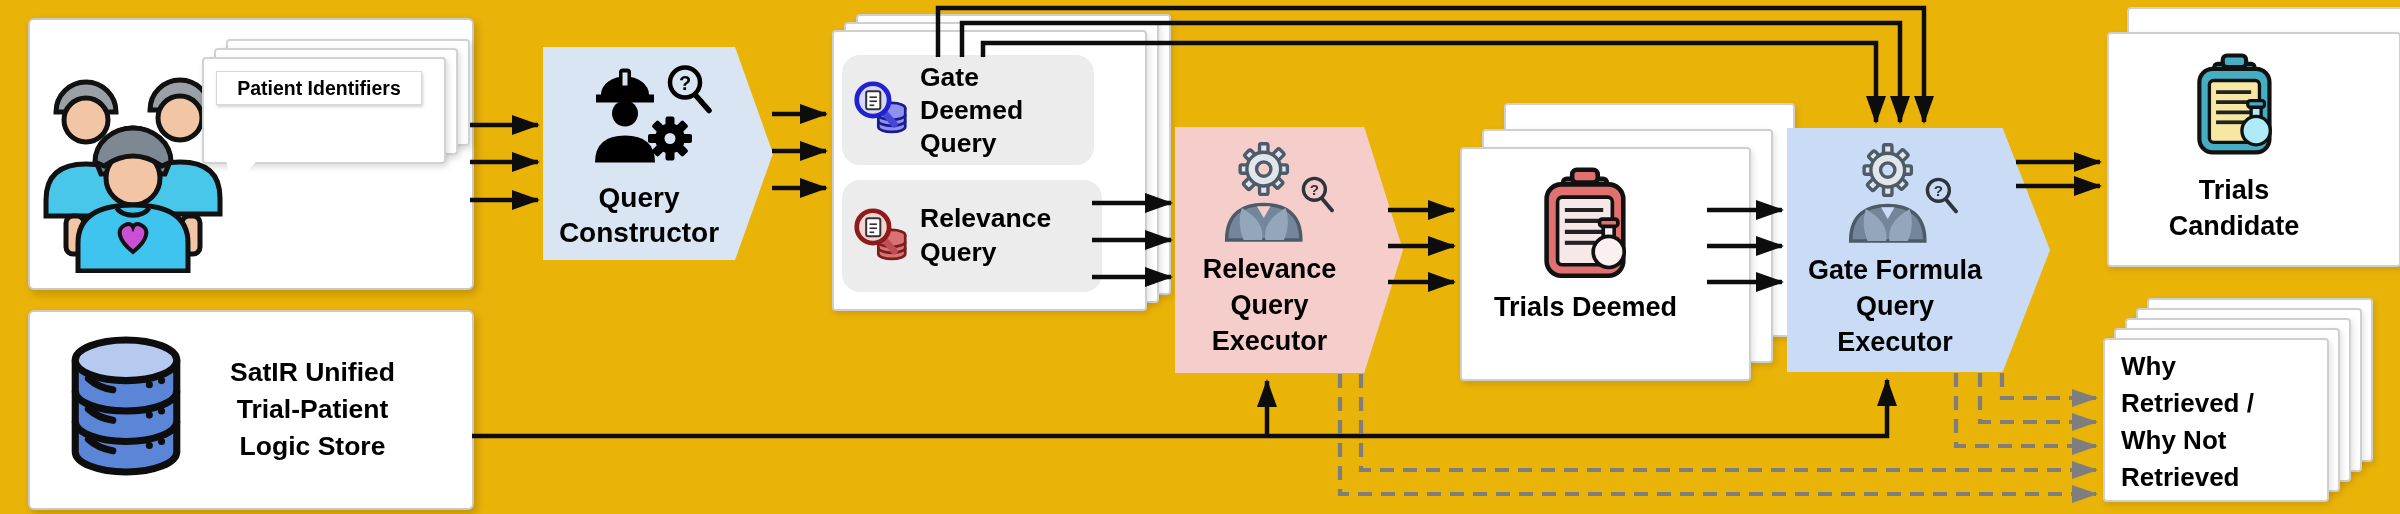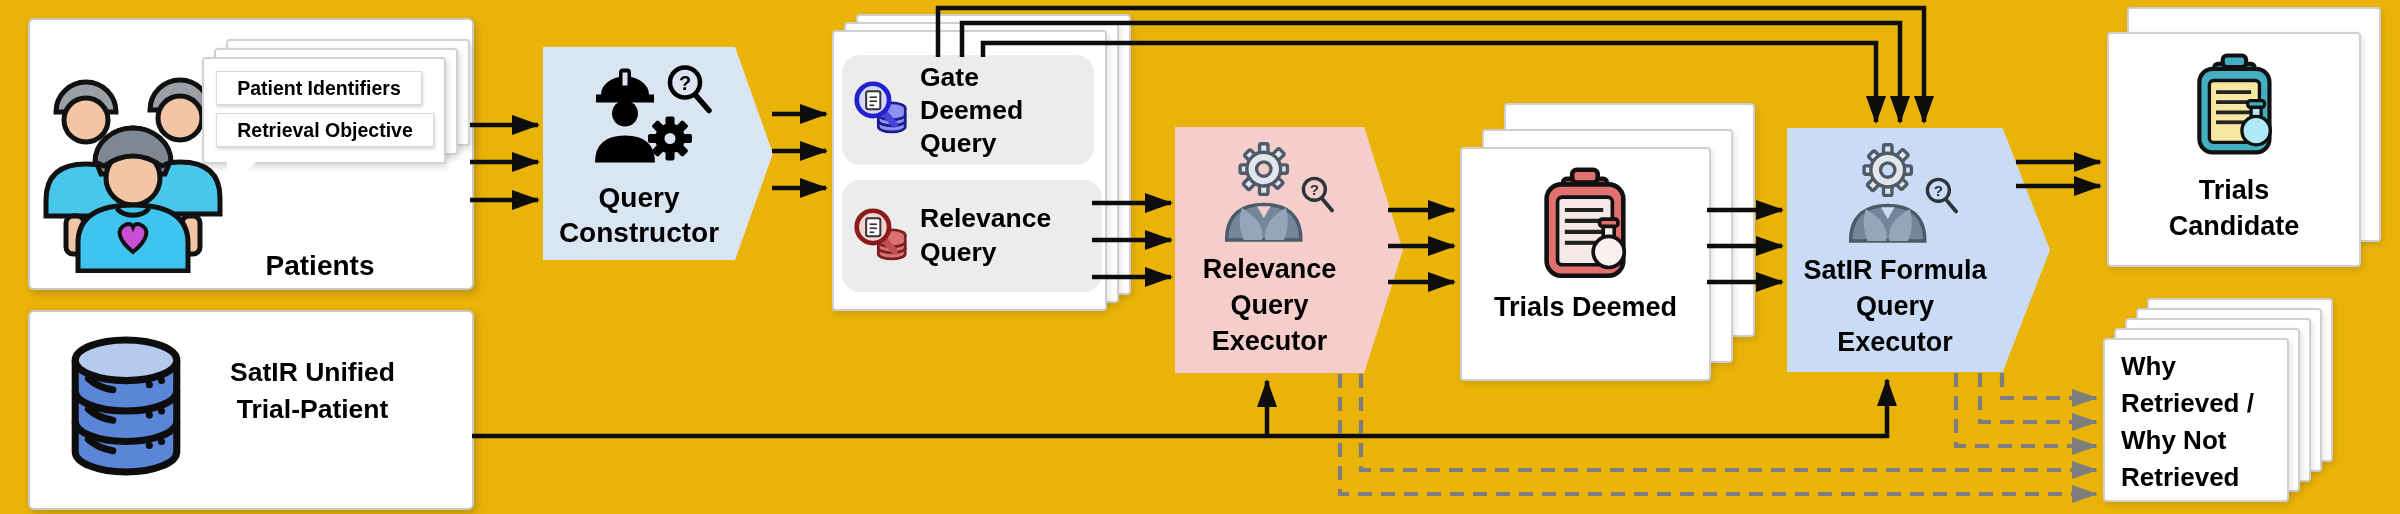--- a/index.html
+++ b/index.html
@@ -2,21 +2,21 @@
 <html><head>
 <meta charset="utf-8">
 <style>
   html,body{margin:0;padding:0;background:#ffffff;}
   #canvas{position:relative;width:2400px;height:514px;background:#eab308;overflow:hidden;
           font-family:"Liberation Sans","DejaVu Sans",sans-serif;color:#000;}
   .abs{position:absolute;}
   .card{position:absolute;background:#fff;border:2px solid #c9c9c9;border-radius:6px;
         box-shadow:3px 4px 8px rgba(0,0,0,.18);}
   .layer{position:absolute;background:#fff;border:2px solid #cfcfcf;border-radius:4px;
-         box-shadow:2px 3px 6px rgba(0,0,0,.12);}
+         box-shadow:2px 3px 6px rgba(0,0,0,.12);padding-left:40px;}
   .chip{position:absolute;background:#ececec;border-radius:18px;}
   .pent{position:absolute;}
   .b{font-weight:bold;}
   .tc{text-align:center;}
   .bubble{position:absolute;background:#fff;border:2px solid #d2d2d2;border-radius:4px;
           box-shadow:2px 3px 6px rgba(0,0,0,.15);}
   .bubble-chip{position:absolute;background:#fff;border:1px solid #d8d8d8;
                box-shadow:1px 2px 3px rgba(0,0,0,.18);font-weight:bold;font-size:19.5px;
                display:flex;align-items:center;justify-content:center;}
   .tail{position:absolute;width:32px;height:26px;background:#fff;
@@ -47,24 +47,22 @@
       <path d="M57,94 a38,34 0 0 1 76,0 l-9,4 q-29,-20 -58,0 z" fill="#7e8893" stroke="#111" stroke-width="5"></path>
       <path d="M40,203 v-28 q0,-38 55,-38 q55,0 55,38 v28 z" fill="#3ec4ef" stroke="#111" stroke-width="5"></path>
       <path d="M79,140 a17,11 0 0 0 32,0" fill="#3ec4ef" stroke="#111" stroke-width="5"></path>
       <path d="M95,184 c-15,-12 -17,-23 -8,-27 c6,-3 8,2 8,2 c0,0 2,-5 8,-2 c9,4 7,15 -8,27 z" fill="#c94fd4" stroke="#111" stroke-width="4"></path>
     </svg>
 
     <div class="bubble" style="left:196px;top:19px;width:240px;height:103px;"></div>
     <div class="bubble" style="left:184px;top:28px;width:240px;height:103px;"></div>
     <div class="bubble" style="left:172px;top:37px;width:240px;height:103px;">
       <div class="bubble-chip" style="left:12px;top:12px;width:204px;height:32px;">Patient Identifiers</div>
-      <div class="bubble-chip" style="left:12px;top:54px;width:216px;height:32px;">Retrieval Objective</div>
       <div class="tail" style="left:22px;top:101px;"></div>
     </div>
-    <div class="abs b tc" style="left:160px;top:230px;width:260px;font-size:28px;">Patients</div>
   </div>
 
   <div class="card" style="left:28px;top:310px;width:442px;height:196px;">
     <svg class="abs" style="left:30px;top:8px;" width="132" height="176" viewBox="0 0 130 150">
       <path d="M15,28 V118 a50,20 0 0 0 100,0 V28" fill="#5b86d8" stroke="#0d0d0d" stroke-width="7"></path>
       <ellipse cx="65" cy="28" rx="50" ry="20" fill="#b6c9ee" stroke="#0d0d0d" stroke-width="7"></ellipse>
       <path d="M15,58 a50,20 0 0 0 100,0" fill="none" stroke="#0d0d0d" stroke-width="7"></path>
       <path d="M15,88 a50,20 0 0 0 100,0" fill="none" stroke="#0d0d0d" stroke-width="7"></path>
       <path d="M28,46 q10,9 24,11" fill="none" stroke="#0d0d0d" stroke-width="7" stroke-linecap="round"></path>
       <path d="M28,76 q10,9 24,11" fill="none" stroke="#0d0d0d" stroke-width="7" stroke-linecap="round"></path>
@@ -72,20 +70,21 @@
       <circle cx="88" cy="52" r="3.5" fill="#0d0d0d"></circle>
         <circle cx="100" cy="48" r="3.5" fill="#0d0d0d"></circle>
       <circle cx="88" cy="82" r="3.5" fill="#0d0d0d"></circle>
         <circle cx="100" cy="78" r="3.5" fill="#0d0d0d"></circle>
       <circle cx="88" cy="112" r="3.5" fill="#0d0d0d"></circle>
         <circle cx="100" cy="108" r="3.5" fill="#0d0d0d"></circle>
     </svg>
     <div class="abs b tc" style="left:150px;top:42px;width:265px;font-size:26.5px;line-height:37px;">
       <div>SatIR Unified</div>
       <div>Trial-Patient</div>
+      <div>Logic Store</div>
     </div>
   </div>
 
   <div class="pent" style="left:543px;top:47px;width:230px;height:213px;background:#d9e5f2;
        clip-path:polygon(0 0,83.5% 0,100% 50%,83.5% 100%,0 100%);">
     <svg class="abs" style="left:24px;top:8px;" width="150" height="118" viewBox="0 0 150 115">
       <circle cx="118" cy="26" r="15" fill="none" stroke="#000" stroke-width="4.5"></circle>
       <text x="118" y="33" font-size="20" font-weight="bold" text-anchor="middle" fill="#000">?</text>
       <line x1="128" y1="38" x2="142" y2="54" stroke="#000" stroke-width="5.5" stroke-linecap="round"></line>
       <path d="M34,38 a24,18 0 0 1 48,0 h5 v8 h-58 v-8 z" fill="#000"></path>
@@ -230,21 +229,21 @@
       </g>
       <path d="M28,118 C28,86 48,76 72,76 C96,76 116,86 116,118 Z" fill="#74869c" stroke="#4d5a68" stroke-width="4"></path>
       <path d="M46,80 Q74,96 70,118 L48,118 Q40,98 46,80 Z" fill="#93a6bb"></path>
       <path d="M98,80 Q70,96 74,118 L96,118 Q104,98 98,80 Z" fill="#93a6bb"></path>
       <path d="M64,78 L72,92 L80,78 Z" fill="#cadbf5"></path>
       <circle cx="132" cy="58" r="13" fill="none" stroke="#2e343c" stroke-width="4"></circle>
       <text x="132" y="65" font-size="18" font-weight="bold" text-anchor="middle" fill="#2e343c">?</text>
       <line x1="141" y1="69" x2="153" y2="83" stroke="#2e343c" stroke-width="4.5" stroke-linecap="round"></line>
     </svg>
     <div class="abs b tc" style="left:0;top:124px;width:216px;font-size:27px;line-height:36px;">
-      <div>SatIR Formula</div>
+      <div>Gate Formula</div>
       <div>Query</div>
       <div>Executor</div>
     </div>
   </div>
 
   <div class="layer" style="left:2127px;top:7px;width:250px;height:231px;"></div>
   <div class="layer" style="left:2107px;top:32px;width:250px;height:231px;">
     <svg class="abs" style="left:77px;top:18px;" width="96" height="108" viewBox="0 0 115 125">
       <rect x="34" y="12" width="48" height="14" rx="4" fill="#46aec2" stroke="#111" stroke-width="5"></rect>
       <rect x="44" y="2" width="28" height="14" rx="5" fill="#46aec2" stroke="#111" stroke-width="5"></rect>

